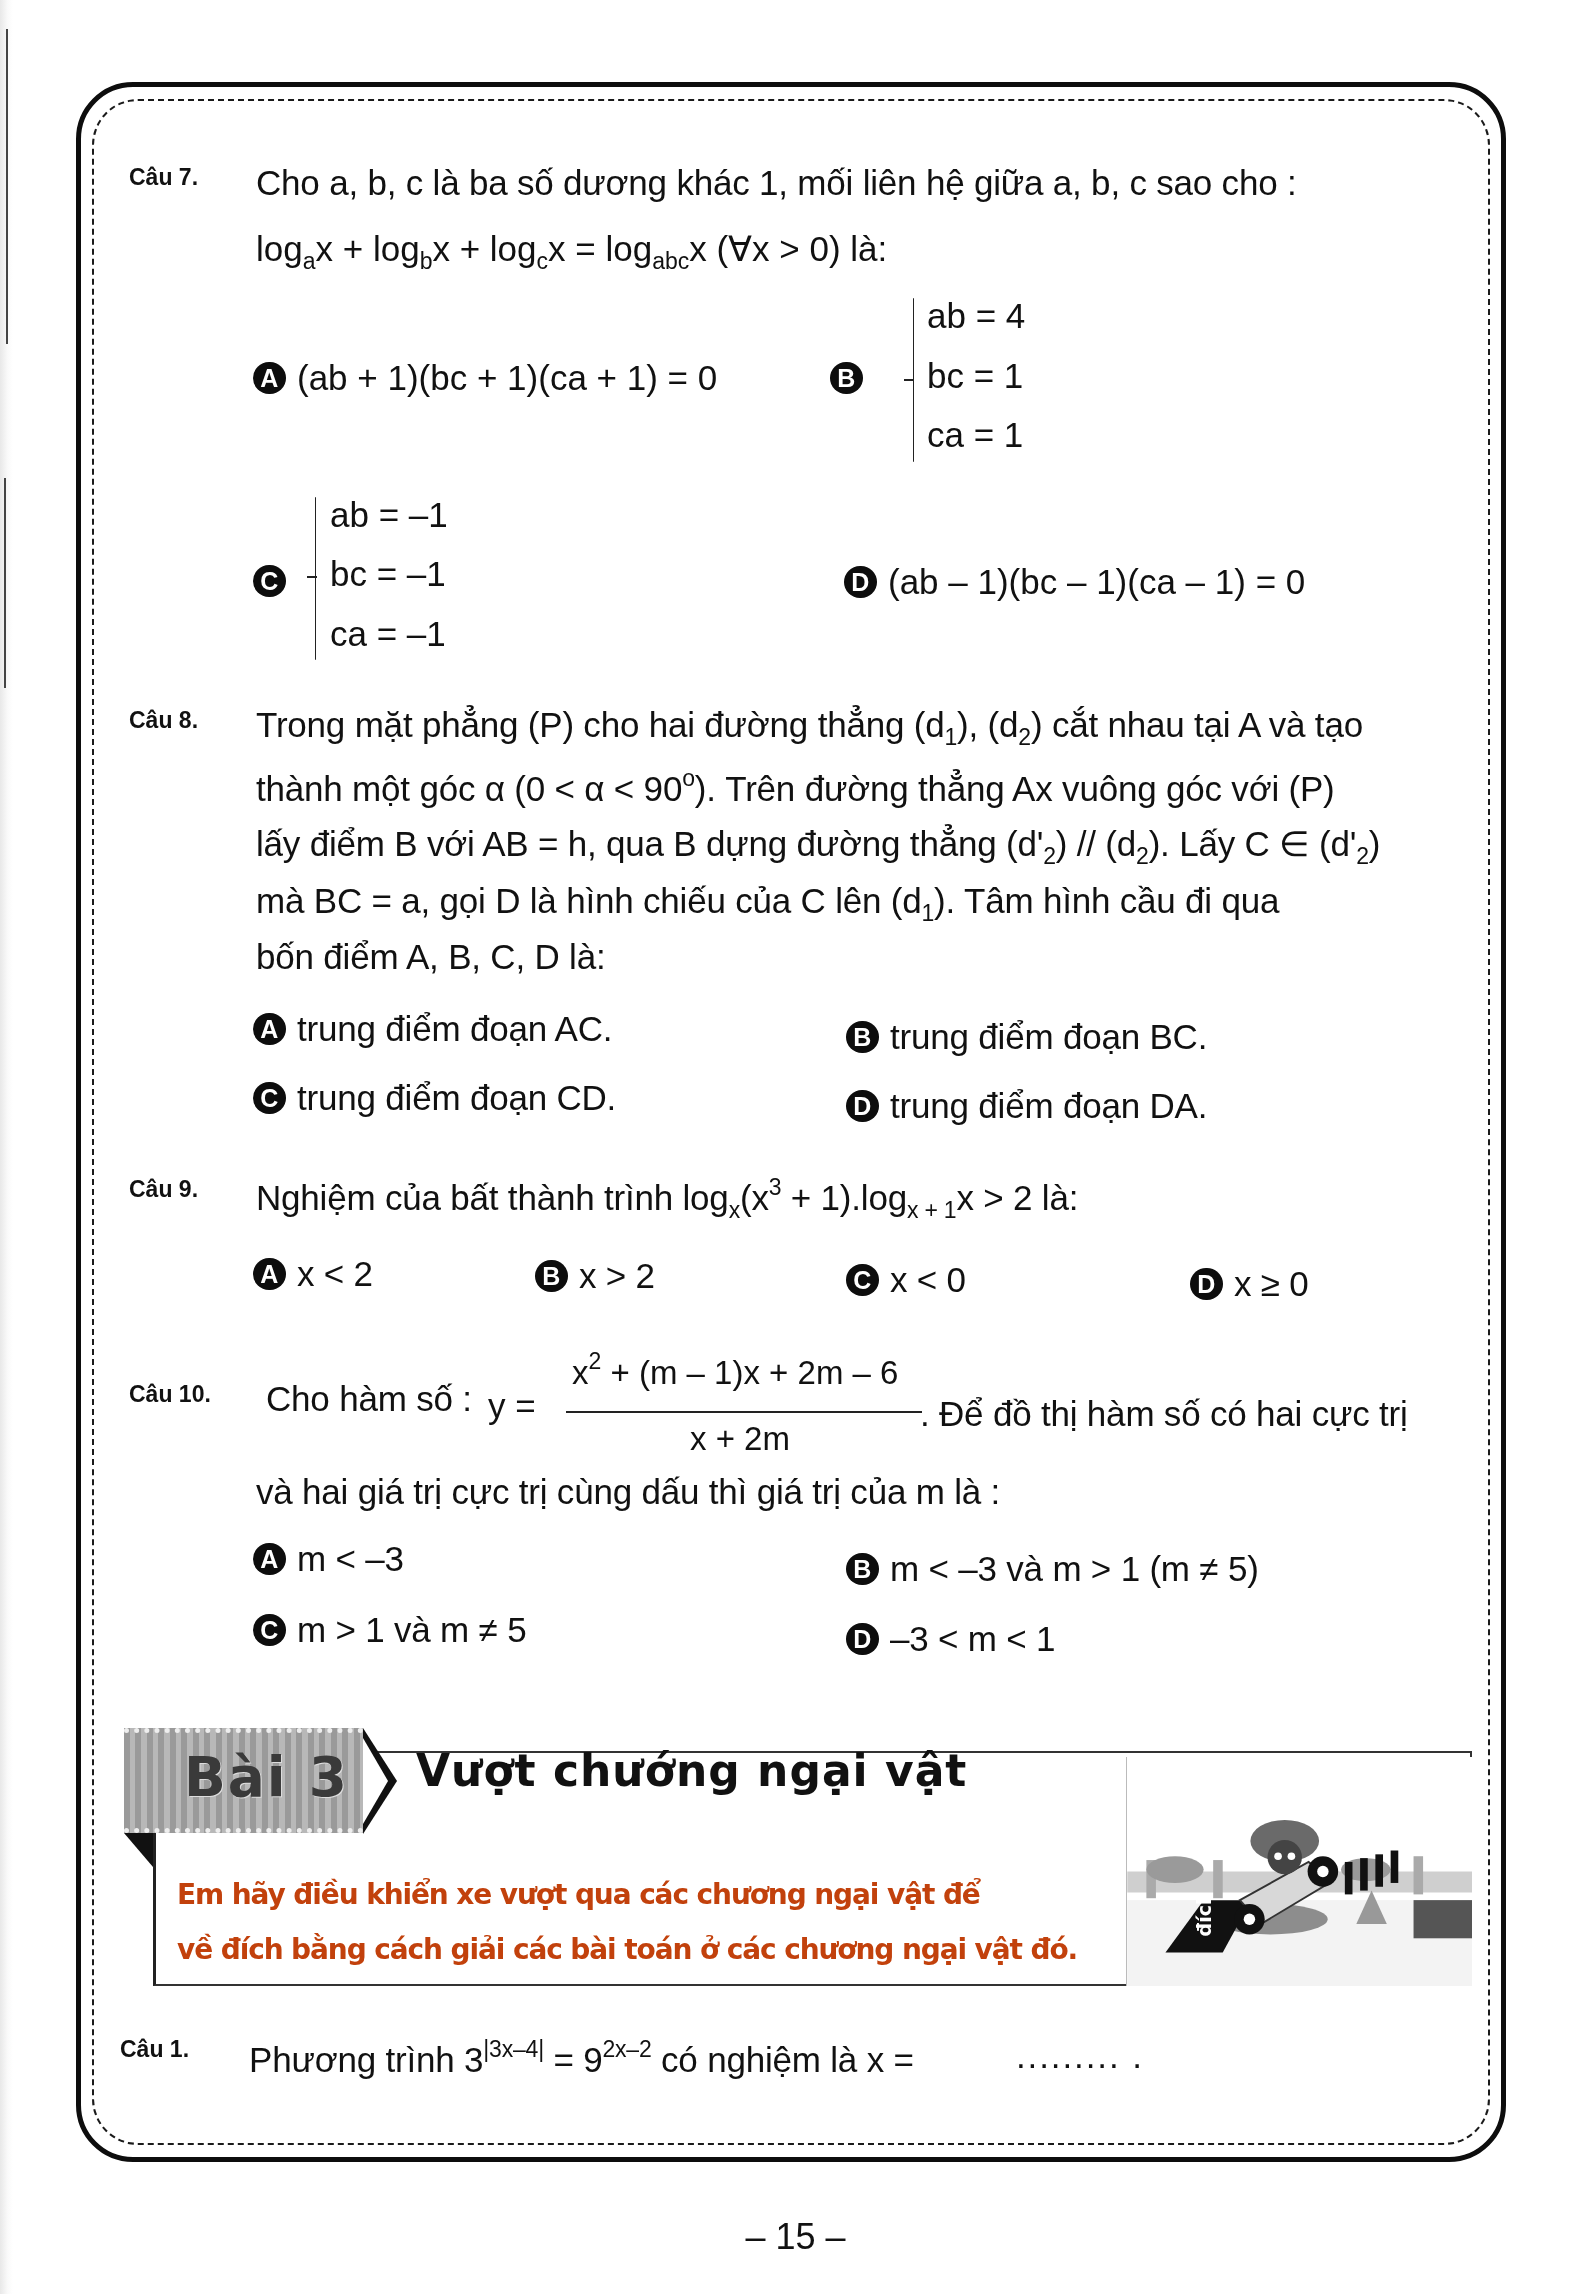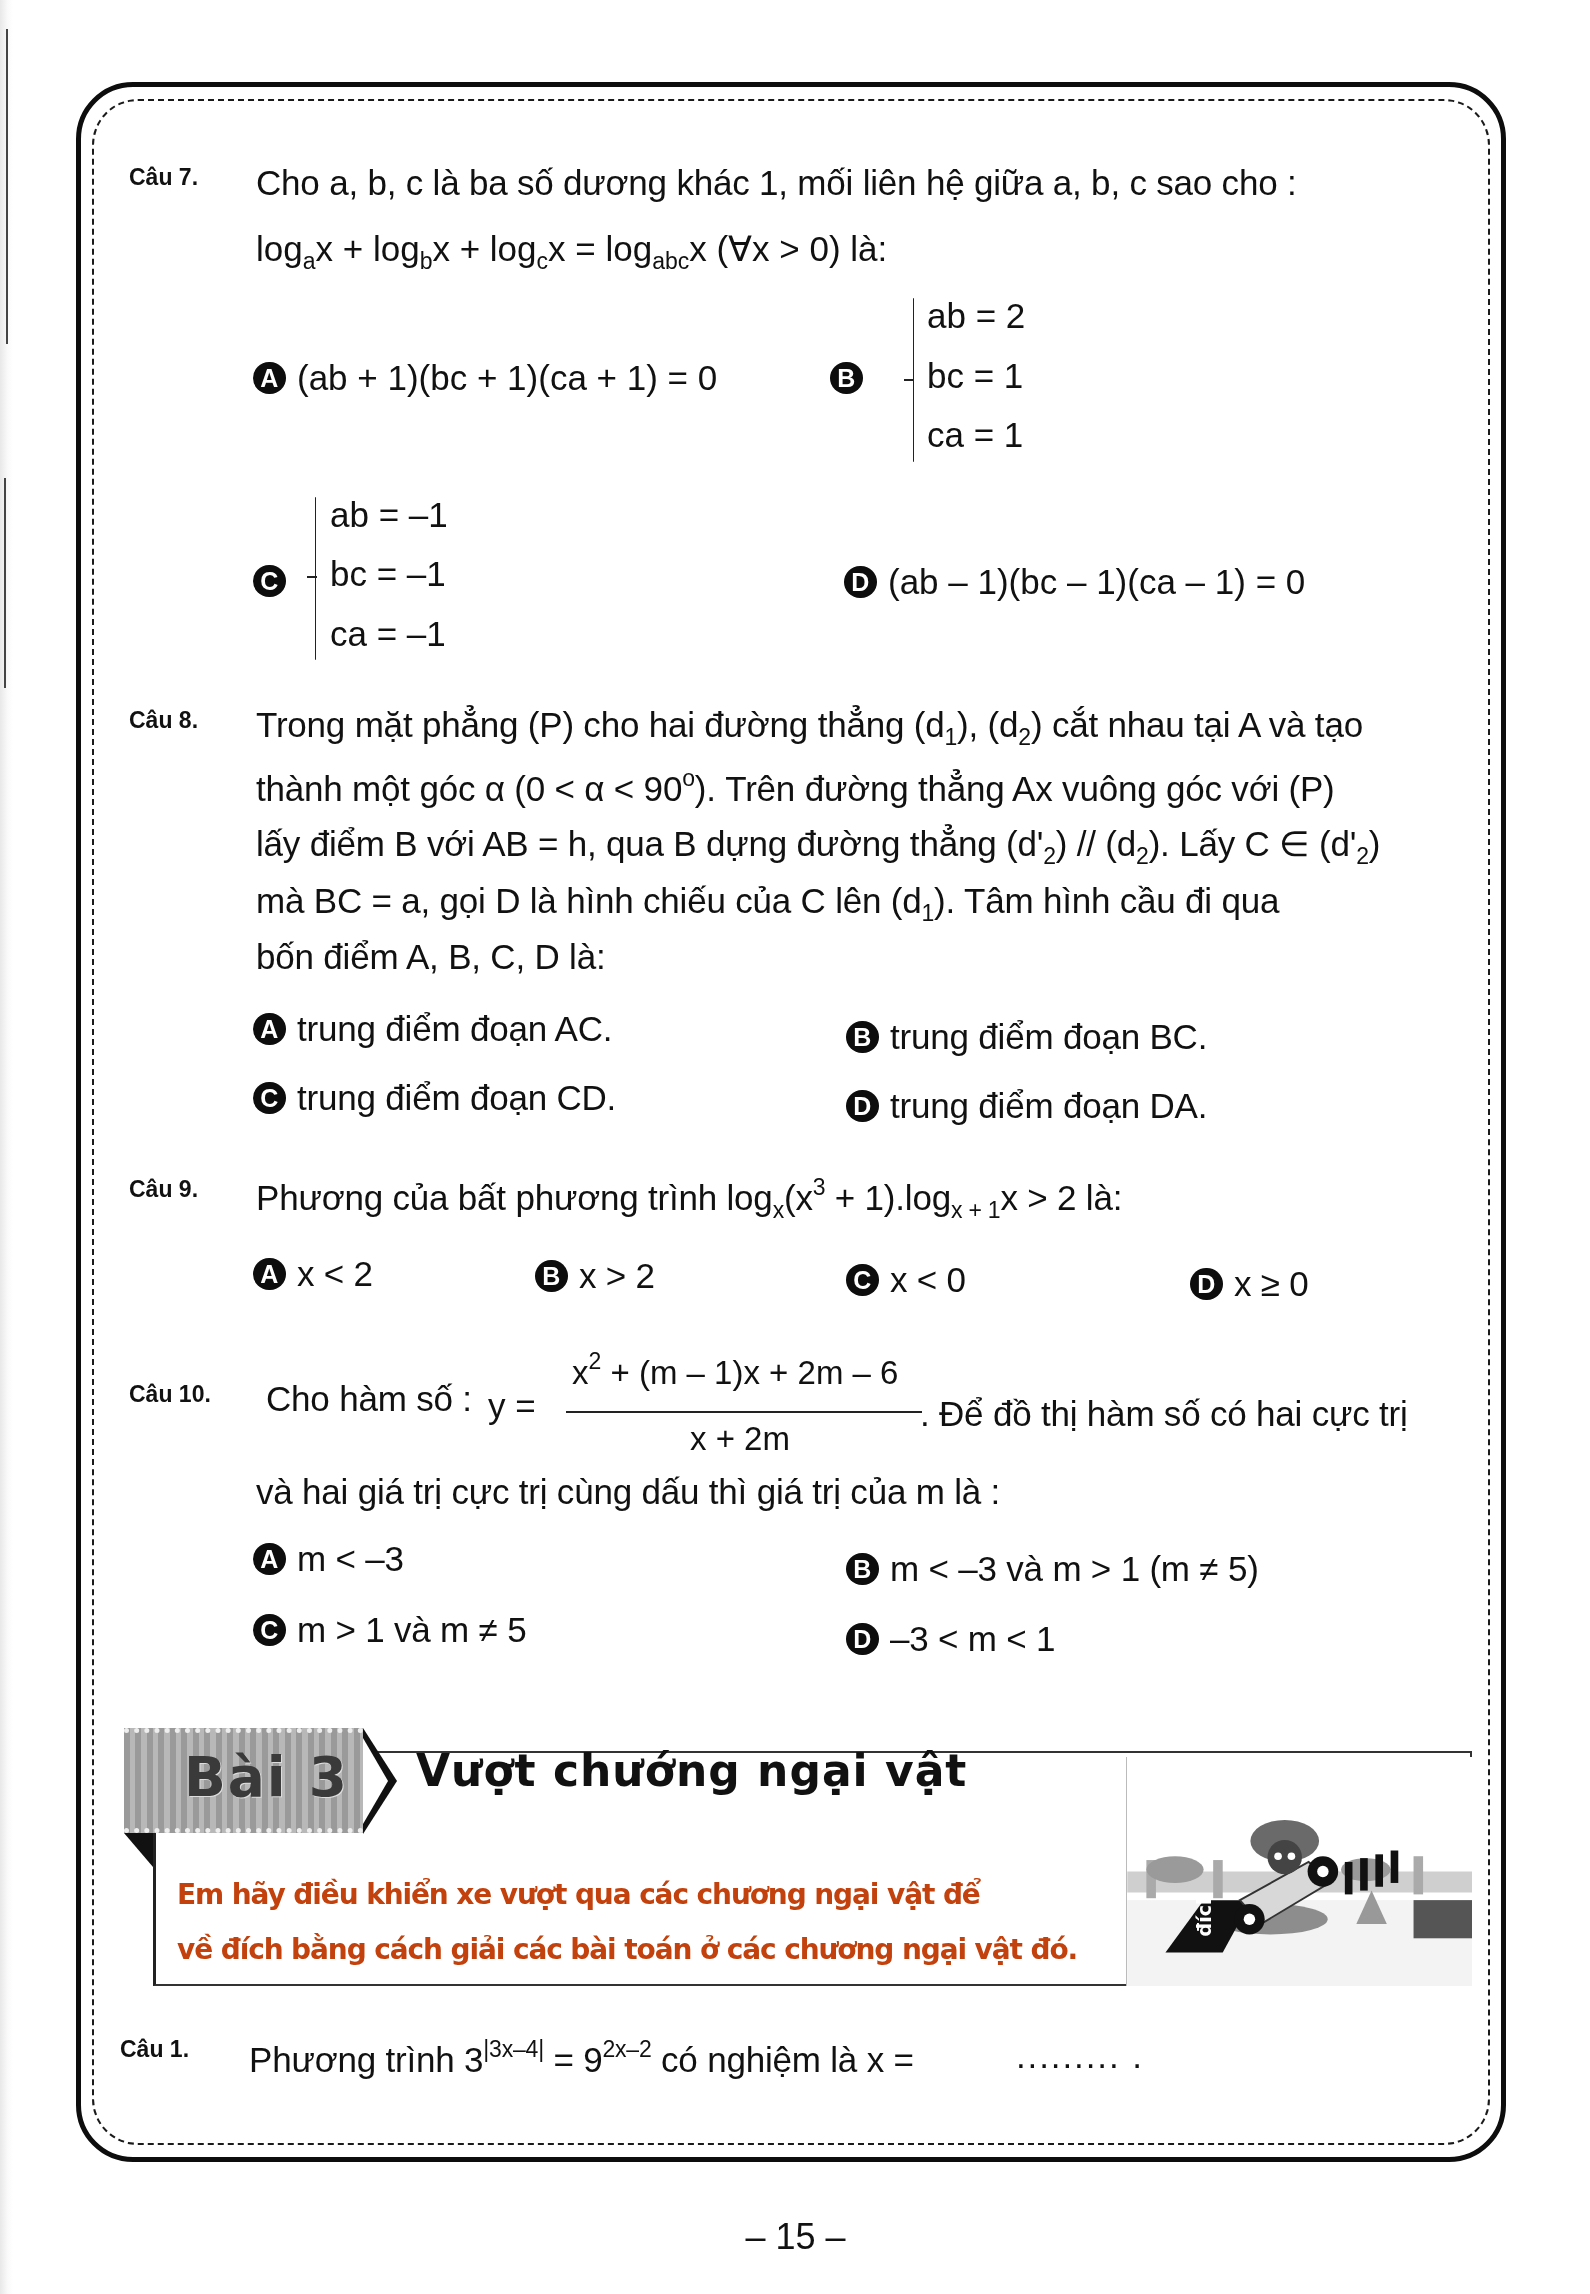--- a/index.html
+++ b/index.html
@@ -79,21 +79,21 @@
   </div>
 
   <div class="abs math" style="left:253px;top:358px">
     <span class="opt-badge">A</span><span>(ab + 1)(bc + 1)(ca + 1) = 0</span>
   </div>
 
   <div>
     <div class="abs math" style="left:830px;top:358px"><span class="opt-badge">B</span></div>
     <div class="brace" style="left:913px;top:298px;height:164px"></div>
     <div class="brace-tip" style="left:904px;top:379px"></div>
-    <div class="abs math" style="left:927px;top:296px">ab = 2</div>
+    <div class="abs math" style="left:927px;top:296px">ab = 4</div>
     <div class="abs math" style="left:927px;top:356px">bc = 1</div>
     <div class="abs math" style="left:927px;top:415px">ca = 1</div>
   </div>
 
   <div>
     <div class="abs math" style="left:253px;top:561px"><span class="opt-badge">C</span></div>
     <div class="brace" style="left:315px;top:497px;height:163px"></div>
     <div class="brace-tip" style="left:307px;top:576px"></div>
     <div class="abs math" style="left:330px;top:495px">ab = –1</div>
     <div class="abs math" style="left:330px;top:554px">bc = –1</div>
@@ -131,21 +131,21 @@
     <span class="opt-badge">C</span><span>trung điểm đoạn CD.</span>
   </div>
   <div class="abs txt" style="left:846px;top:1086px">
     <span class="opt-badge">D</span><span>trung điểm đoạn DA.</span>
   </div>
 </div>
 
 <div>
   <div class="abs q-label" style="left:129px;top:1176px">Câu 9.</div>
   <div class="abs txt" style="left:256px;top:1174px">
-    <span>Phương của bất phương trình log</span><sub>x</sub><span>(x</span><sup>3</sup><span> + 1).log</span><sub>x + 1</sub><span>x &gt; 2 là:</span>
+    <span>Nghiệm của bất thành trình log</span><sub>x</sub><span>(x</span><sup>3</sup><span> + 1).log</span><sub>x + 1</sub><span>x &gt; 2 là:</span>
   </div>
 
   <div class="abs txt" style="left:253px;top:1254px">
     <span class="opt-badge">A</span><span>x &lt; 2</span>
   </div>
   <div class="abs txt" style="left:535px;top:1256px">
     <span class="opt-badge">B</span><span>x &gt; 2</span>
   </div>
   <div class="abs txt" style="left:846px;top:1260px">
     <span class="opt-badge">C</span><span>x &lt; 0</span>

